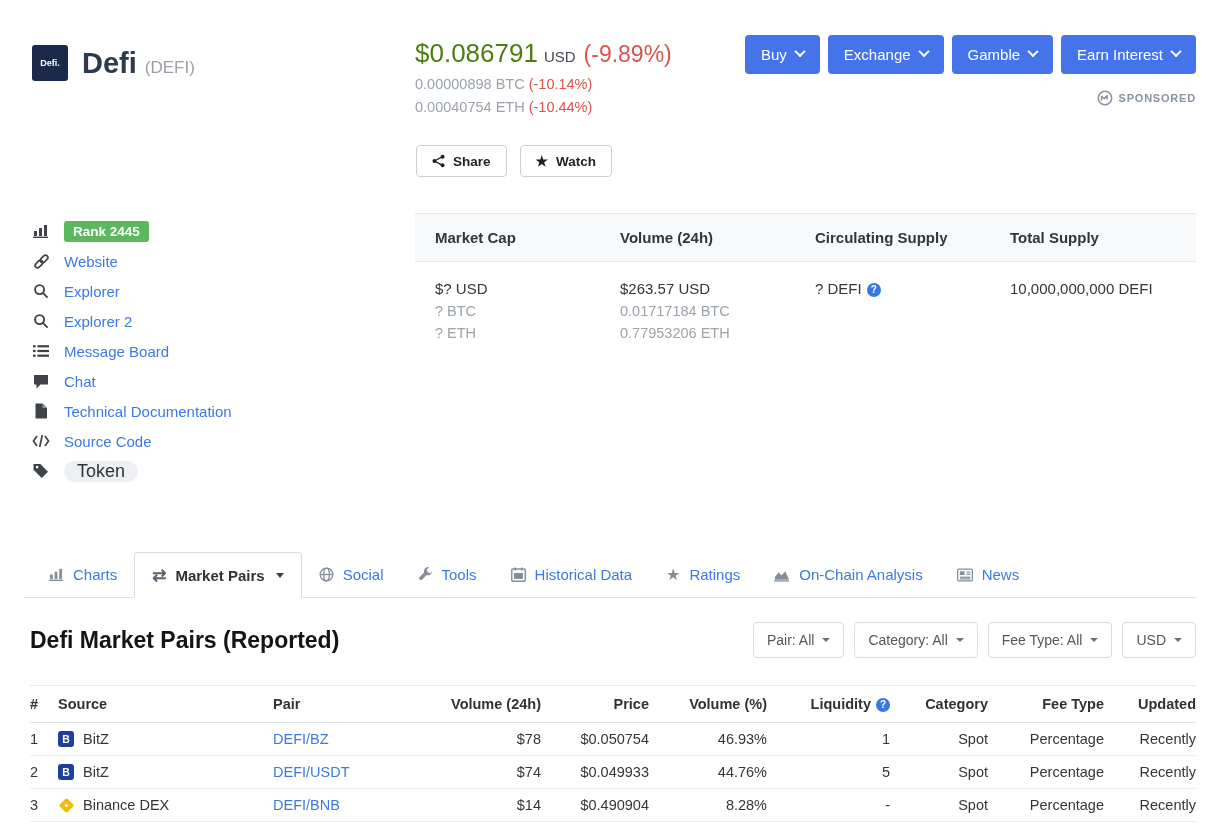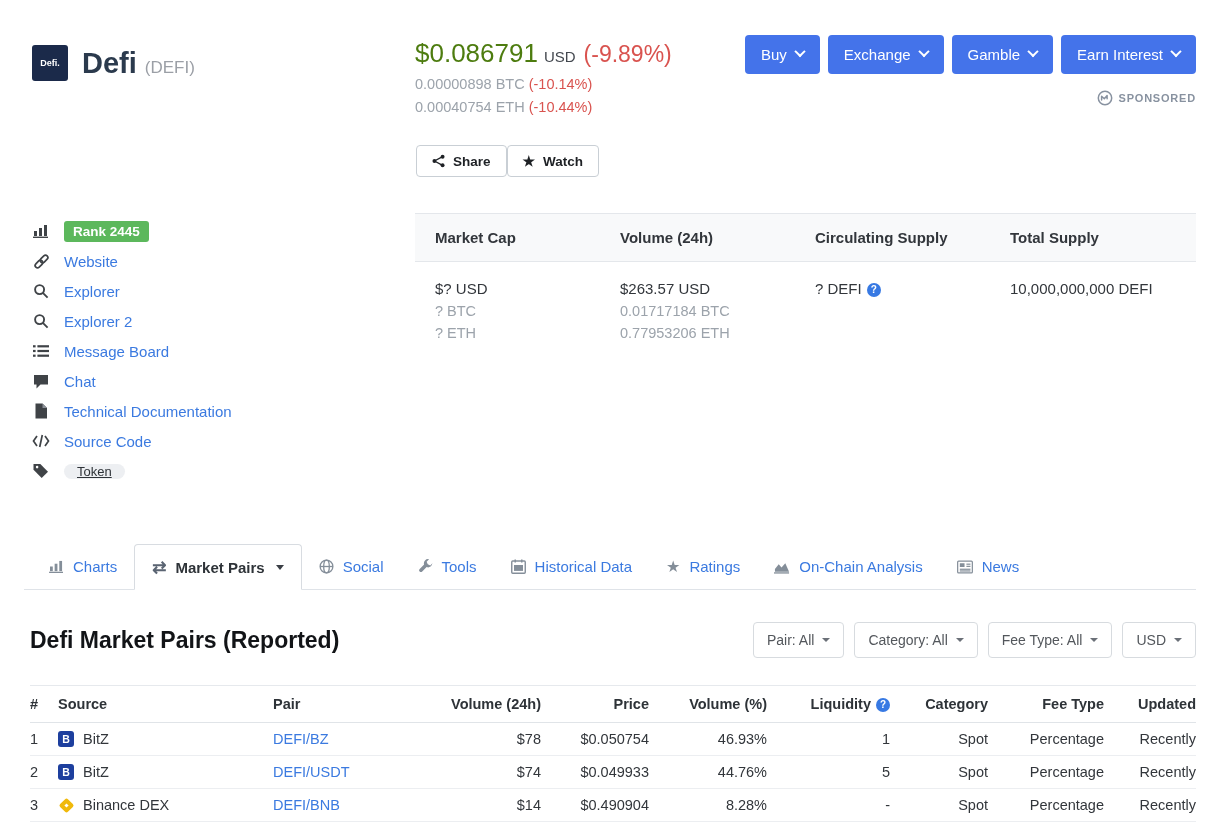--- a/index.html
+++ b/index.html
@@ -16,21 +16,21 @@
   
   .price-block { position:absolute; left:415px; top:38px; }
   .price-main { display:flex; align-items:baseline; gap:6px; }
   .price-usd { font-size:26px; color:#4d7c0f; }
   .price-unit { font-size:15px; color:#43484F; }
   .price-change { font-size:23px; color:#D9534F; margin-left:2px; }
   .price-sub { font-size:14.5px; color:#9CA3AB; margin-top:7px; }
   .red { color:#D9534F; }
 
   
-  .share-row { position:absolute; left:416px; top:145px; display:flex; }
+  .share-row { position:absolute; left:416px; top:145px; display:flex; gap:13px; }
   .pill-btn { display:flex; align-items:center; gap:8px; background:#fff; border:1px solid #C9CFD5;
               border-radius:4px; padding:7px 15px; font-size:13.5px; font-weight:bold; color:#1E2125; cursor:pointer;
               font-family:"Liberation Sans", sans-serif; }
   .pill-btn svg { display:block; }
 
   
   .cta-row { position:absolute; right:24px; top:35px; display:flex; gap:8px; }
   .btn-blue { display:flex; align-items:center; gap:9px; background:#4473EA; border:none; border-radius:4px;
               color:#fff; font-size:15px; padding:0 16px; height:39px; cursor:pointer;
               font-family:"Liberation Sans", sans-serif; }
@@ -38,37 +38,37 @@
           transform:rotate(45deg) translate(-1px,-1px); margin-top:-4px; }
   .sponsored { position:absolute; right:24px; top:90px; display:flex; align-items:center; gap:6px;
                color:#8892A0; font-size:11px; font-weight:bold; letter-spacing:0.8px; }
 
   
   .sidebar { position:absolute; left:31px; top:216px; }
   .side-item { display:flex; align-items:center; gap:13px; height:30px; }
   .side-icon { width:20px; display:flex; justify-content:center; color:#3F4347; }
   .side-link { font-size:15px; color:#3B7AE0; text-decoration:none; cursor:pointer; }
   .rank-badge { background:#5CB85C; color:#fff; font-size:13.5px; font-weight:bold; padding:3px 9px; border-radius:3px; }
-  .token-pill { background:#EDEFF2; color:#2E3338; font-size:13px; padding:0 13px; border-radius:11px;text-decoration:underline; }
+  .token-pill { background:#EDEFF2; color:#2E3338; font-size:18px; padding:0 13px; border-radius:11px; }
 
   
   .stats { position:absolute; left:415px; top:213px; width:781px; }
   .stats-grid { display:grid; grid-template-columns:185px 195px 195px 186px; }
   .stats-head { background:#F8F9FA; border-top:1px solid #E4E7EB; border-bottom:1px solid #E4E7EB; height:49px; align-items:center; }
   .stats-head > div { font-size:15px; font-weight:bold; color:#32363B; padding-left:20px; }
   .stats-body { padding-top:16px; }
   .stats-body > div { padding-left:20px; }
   .stat-main { font-size:15px; color:#32363B; line-height:22px; }
   .stat-sub { font-size:14.5px; color:#9CA3AB; line-height:22px; }
   .qicon { display:inline-flex; align-items:center; justify-content:center; width:14px; height:14px; border-radius:50%;
            background:#3779E3; color:#fff; font-size:10px; font-weight:bold; margin-left:5px; vertical-align:1px; cursor:pointer; }
 
   
   .tabs-wrap { position:absolute; left:0; top:540px; width:1220px; }
-  .tabs-row { margin:4px 24px; border-bottom:1px solid #DFE3E8; display:flex; align-items:flex-end; height:46px; }
+  .tabs-row { margin:12px 24px; border-bottom:1px solid #DFE3E8; display:flex; align-items:flex-end; height:46px; }
   .tab { display:flex; align-items:center; gap:9px; padding:0 17px; height:45px; font-size:15px; color:#3B7AE0; cursor:pointer; }
   .tab:first-child { margin-left:8px; }
   .ticon { color:#848E99; display:flex; align-items:center; font-size:15px; }
   .tab.active { background:#fff; border:1px solid #D8DCE1; border-bottom:1px solid #fff; border-radius:4px 4px 0 0;
                 color:#2E3338; font-weight:bold; height:46px; margin-bottom:-1px; }
   .tab.active .ticon { color:#5A6472; }
   .caret-dn { width:0; height:0; border-top:5px solid #3A3F45; border-left:4px solid transparent; border-right:4px solid transparent; margin-left:2px; }
 
   
   .pairs { position:absolute; left:30px; top:606px; width:1166px;margin-top:16px; }

